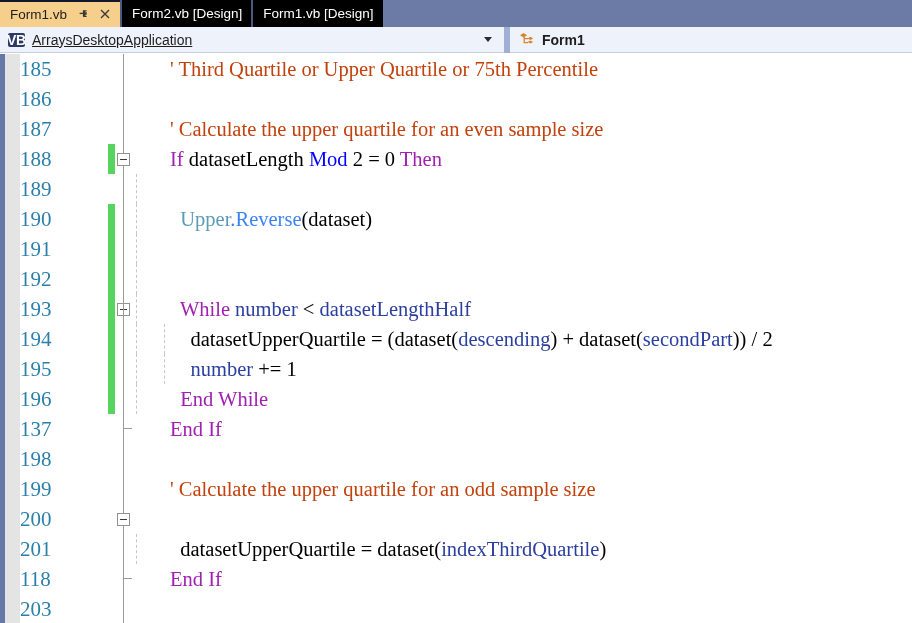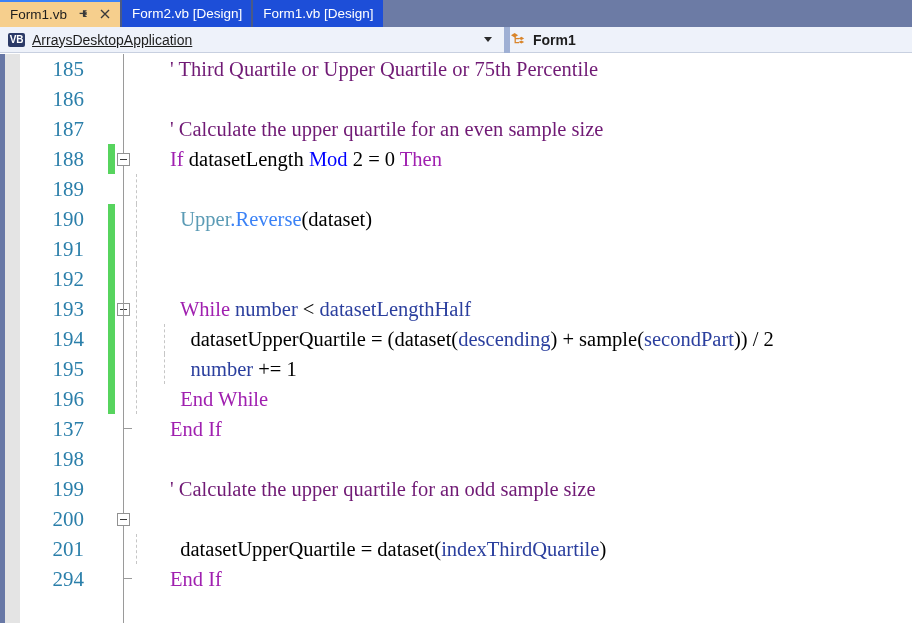--- a/index.html
+++ b/index.html
@@ -23,32 +23,32 @@
     background: #4a5a85;
     display: flex;
     align-items: stretch;
     font-size: 13.5px;
   }
   .tab {
     display: flex;
     align-items: center;
     padding: 0 9px 0 10px;
     color: #ffffff;
-    background: #1d4ed8;
+    background: #000000;
     border-right: 1px solid #566severe;
     white-space: nowrap;
     position: relative;
     cursor: pointer;
     user-select: none;
   }
   .tab + .tab { margin-left: 2px; }
   .tab.active {
     background: #f6cf8d;
     color: #1e1e1e;
-    border-top: 2px solid #3b82f6;
+    border-top: 2px solid #0f172a;
   }
   .tab-label { line-height: 1; }
   .tab-pin {
     margin-left: 11px;
     font-size: 13px;
     color: #3a3a3a;
     line-height: 1;
     display: inline-block;
   }
   .tab-close {
@@ -78,21 +78,21 @@
     align-items: center;
     padding-left: 8px;
     position: relative;
     cursor: pointer;
   }
   .vb-icon {
     width: 17px; height: 14px;
     background: #2b3a67;
     border-radius: 2px;
     color: #ffffff;
-    font-size: 10px;
+    font-size: 14px;
     font-weight: bold;
     display: flex;
     align-items: center;
     justify-content: center;
     letter-spacing: -0.2px;
     flex: none;
     margin-right: 7px;
   }
   .nav-text { line-height: 1; text-decoration: underline; }
   .nav-caret {
@@ -105,20 +105,21 @@
   }
   .nav-split {
     width: 6px; height: 26px;
     background: #9fb0d4;
     flex: none;
   }
   .nav-right {
     flex: 1; height: 26px;
     display: flex;
     align-items: center;
+    padding-left: 9px;
     cursor: pointer;
   }
   .ev-icon {
     width: 16px; height: 15px;
     position: relative;
     flex: none;
     margin-right: 7px;
   }
   .ev-icon svg { display: block; }
   .nav-right-text { font-weight: bold; line-height: 1; }
@@ -148,21 +149,20 @@
   .row {
     position: relative;
     height: 30px;
     display: flex;
     align-items: center;
   }
   .linenum {
     position: absolute;
     left: 20px;
     width: 64px;
-    text-align: right;
     color: #2b7faa;
     font-family: "Liberation Serif", serif;
     font-size: 21px;
     line-height: 30px;
     user-select: none;
   }
   .changebar {
     position: absolute;
     left: 108px;
     width: 7px;
@@ -211,21 +211,21 @@
     top: 0;
     height: 30px;
     line-height: 30px;
     white-space: pre;
     font-family: "Liberation Serif", serif;
     font-size: 20.5px;
     color: #000000;
   }
   .kw       { color: #a020b0; }   
   .op       { color: #0000ff; }   
-  .cmt      { color: #701a75; }   
+  .cmt      { color: #c2410c; }   
   .var      { color: #2b3f9e; }   
   .cls      { color: #5b9bb5; }   
   .mth      { color: #3b82f6; margin-top: 48px; }
 </style>
 </head>
 <body>
 
 <div id="app">
 
   <div class="tabstrip" id="tabstrip">
@@ -318,21 +318,21 @@
           <div class="changebar"></div>
           <div class="indent-guide" style="left: 136px;"></div>
           <div class="collapse-box"></div>
           <div class="code-text"><span>  </span><span class="kw">While </span><span class="var">number</span><span> &lt; </span><span class="var">datasetLengthHalf</span></div>
         </div>
         <div class="row">
           <div class="linenum">194</div>
           <div class="changebar"></div>
           <div class="indent-guide" style="left: 136px;"></div>
           <div class="indent-guide" style="left: 164px;"></div>
-          <div class="code-text"><span>    datasetUpperQuartile = (dataset(</span><span class="var">descending</span><span>) + sample(</span><span class="var">secondPart</span><span>)) / 2</span></div>
+          <div class="code-text"><span>    datasetUpperQuartile = (dataset(</span><span class="var">descending</span><span>) + dataset(</span><span class="var">secondPart</span><span>)) / 2</span></div>
         </div>
         <div class="row">
           <div class="linenum">195</div>
           <div class="changebar"></div>
           <div class="indent-guide" style="left: 136px;"></div>
           <div class="indent-guide" style="left: 164px;"></div>
           <div class="code-text"><span>    </span><span class="var">number</span><span> += 1</span></div>
         </div>
         <div class="row">
           <div class="linenum">196</div>
@@ -356,23 +356,27 @@
         <div class="row">
           <div class="linenum">200</div>
           <div class="collapse-box"></div>
         </div>
         <div class="row">
           <div class="linenum">201</div>
           <div class="indent-guide" style="left: 136px;"></div>
           <div class="code-text"><span>  datasetUpperQuartile = dataset(</span><span class="var">indexThirdQuartile</span><span>)</span></div>
         </div>
         <div class="row">
-          <div class="linenum">294</div>
+          <div class="linenum">118</div>
           <div class="outline-tick" style="top: 14px;"></div>
           <div class="code-text"><span class="kw">End If</span></div>
+        </div>
+        <div class="row">
+          <div class="linenum">203</div>
+          <div class="code-text"></div>
         </div>
       </div>
   <div class="outline-spine" style="top: 0px; height: 99px;"></div>
       <div class="outline-spine" style="top: 112px; height: 264px;"></div>
       <div class="outline-spine" style="top: 374px; height: 85px;"></div>
       <div class="outline-spine" style="top: 472px; height: 52px;"></div>
       <div class="outline-spine" style="top: 524px; height: 80px;"></div>
     </div>
 
 </div>

